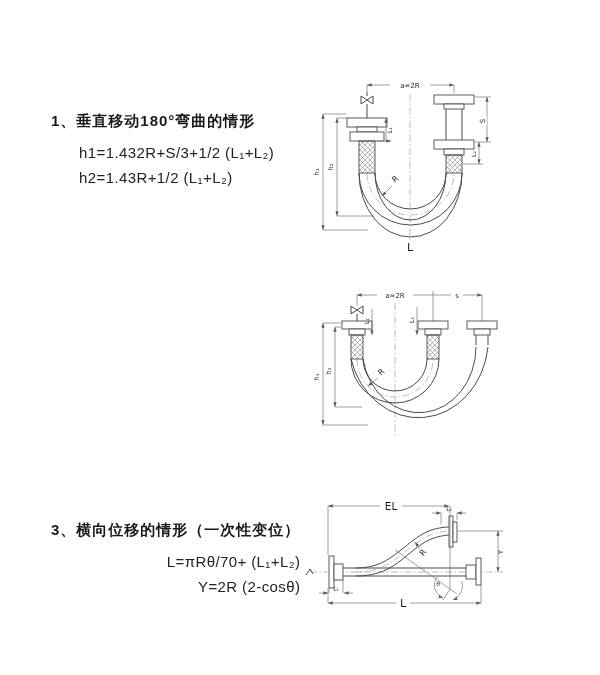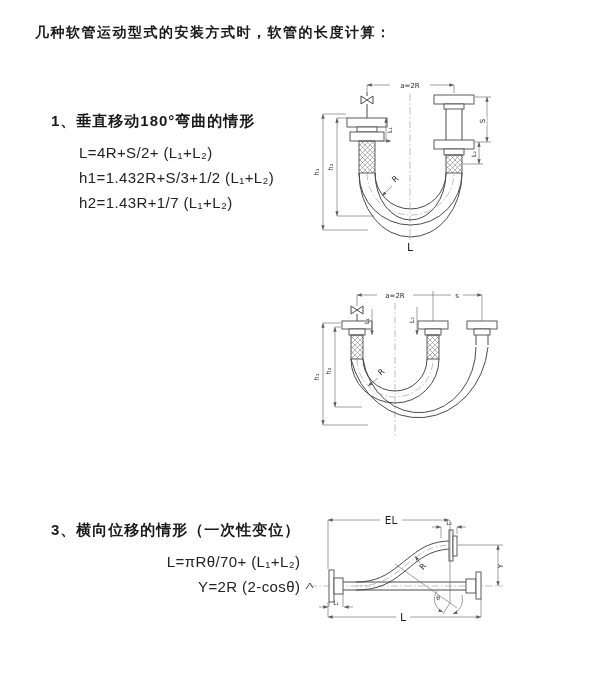--- a/index.html
+++ b/index.html
@@ -35,27 +35,25 @@
   .slab{font-size:6px;fill:#2b2b2b;}
   .rlab{font-size:8px;fill:#2b2b2b;}
   .blab{font-size:11px;fill:#1f1f1f;}
   .lbg{fill:#ffffff;stroke:none;}
 </style>
 </head>
 <body>
 
 <div class="page">
 
-  <div class="doc-title">几种软管运动型式的安装方式时，软管的长度计算：</div>
 
   <div class="sec" style="top:112px;">
     <div class="sec-heading">1、垂直移动180°弯曲的情形</div>
-    <div class="fline">L=4R+S/2+ (L₁+L₂)</div>
     <div class="fline">h1=1.432R+S/3+1/2 (L₁+L₂)</div>
-    <div class="fline">h2=1.43R+1/7 (L₁+L₂)</div>
+    <div class="fline">h2=1.43R+1/2 (L₁+L₂)</div>
   </div>
 
 
   <div class="sec" style="top:521px;text-align:right;">
     <div class="sec-heading">3、横向位移的情形（一次性变位）</div>
     <div class="fline">L=πRθ/70+ (L₁+L₂)</div>
     <div class="fline">Y=2R (2-cosθ)</div>
   </div>
 
   <div class="dwrap" style="left:310px;top:70px;">
@@ -234,21 +232,21 @@
 
       <g>
         <path class="dl" d="M68 93 L58 101" marker-end="url(#ah)"></path>
         <g transform="translate(73 89) rotate(-40)">
           <text class="rlab" y="0" text-anchor="middle">R</text>
         </g>
       </g>
     </svg>
   </div>
 
-  <div class="dwrap" style="left:300px;top:500px;">
+  <div class="dwrap" style="left:300px;top:486px;">
     <svg width="300" height="165" viewBox="0 0 300 165">
       <g>
         <path class="cl" d="M10 86 H203"></path>
         <path class="ol" d="M6 89 L10 83 L13 88" stroke-width="0.7"></path>
       </g>
 
       <g>
         <rect class="tl" x="29" y="70" width="5" height="32"></rect>
         <rect class="tl" x="34" y="78" width="9" height="16"></rect>
       </g>

